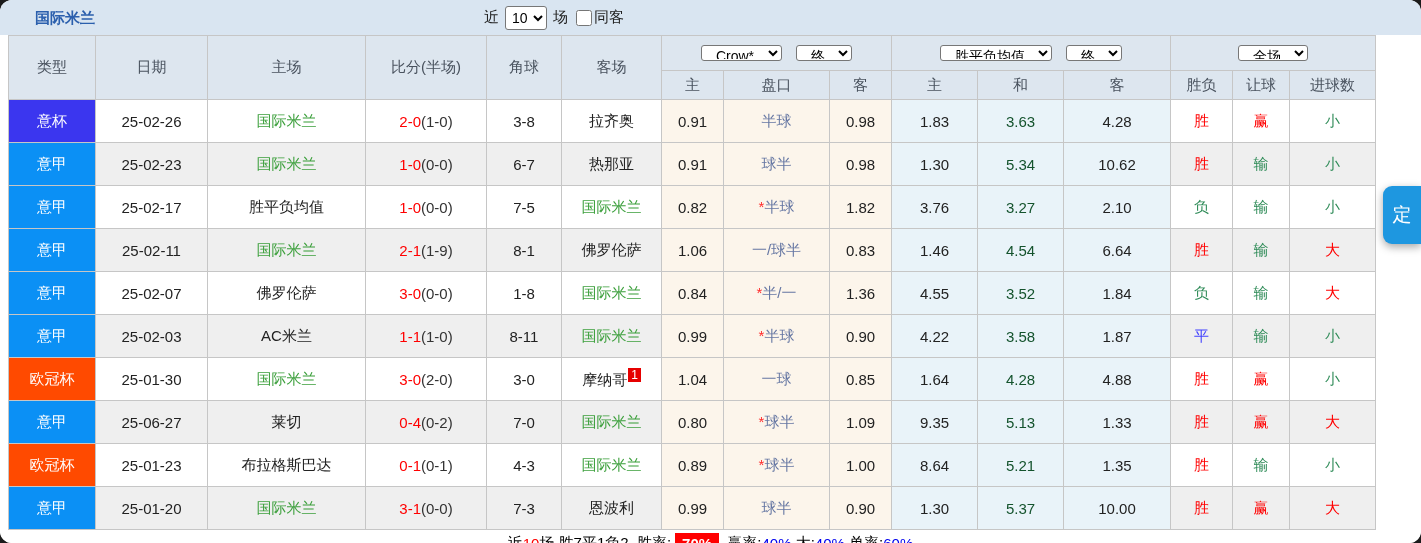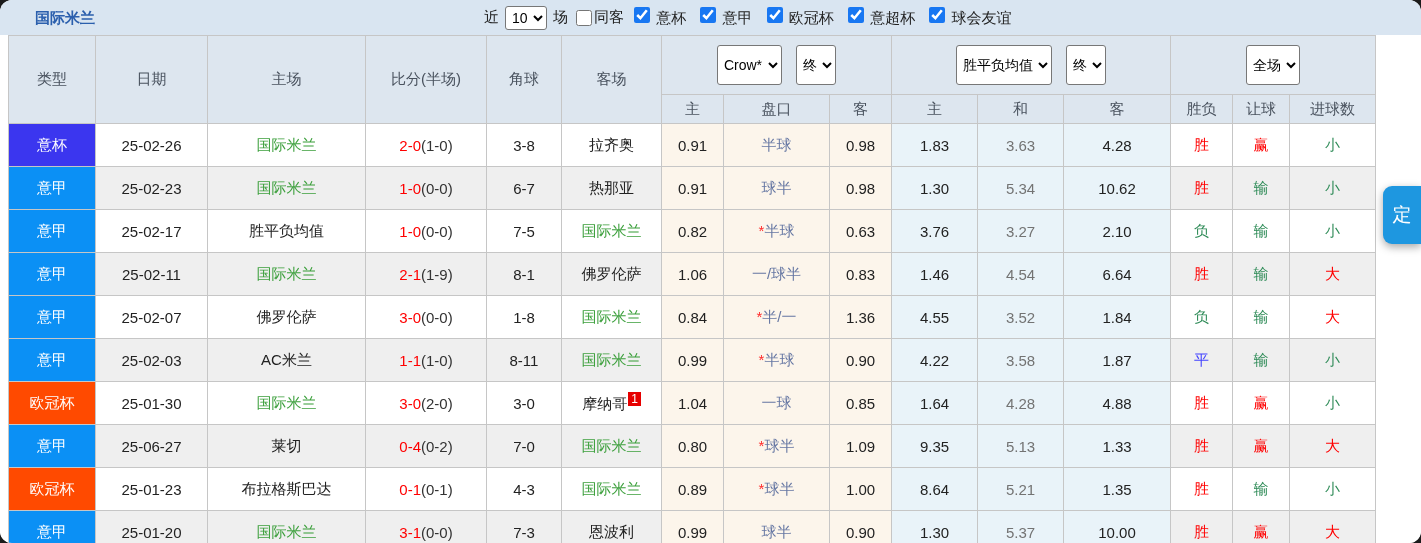--- a/index.html
+++ b/index.html
@@ -18,27 +18,27 @@
   .controls input[type=checkbox]{width:16px;height:16px;accent-color:#1877f2;margin:0 2px 0 8px;}
   .cb-label{margin-right:2px;font-family:Liberation Serif, serif;}
   
   .content{flex:1;position:relative;background:#fff;}
   table{table-layout:fixed;border-collapse:collapse;margin-left:8px;width:1367px;}
   th,td{border:1px solid #c6c6c6;text-align:center;overflow:hidden;white-space:nowrap;}
   thead th{background:#dde6ef;color:#49525e;font-weight:normal;font-size:15px;}
   tr.hA th{height:32px;}
   tr.hB th{height:26px;}
   .selcell select{font-size:14px;border:1px solid #777;border-radius:3px;background:#fff;
-                  padding:1px 2px;height:40px;margin:8px 5px;}
+                  padding:1px 10px;height:16px;margin:8px 5px;}
   tbody td{height:40px;font-size:15px;color:#222;background:#fff;}
   tr.alt td.c-plain{background:#efefef;}
   td.c-league{color:#fff;}
   td.c-cream{background:#fcf5eb;}
   td.c-blue{background:#e9f3f9;text-align:center;}
-  td.c-a2{color:#737373;}
+  td.c-a2{color:#14532d;}
   .team-green{color:#3da03d;}
   .sc{color:#ff0000;}
   .hf{color:#333;}
   .pan{color:#6677a3;}
   .star{color:#ff2a2a;}
   .sup{background:#e60000;color:#fff;font-size:12px;padding:0 3px;margin-left:1px;
        vertical-align:super;line-height:14px;}
   
   .footer{height:26px;display:flex;align-items:center;justify-content:center;
           font-size:15px;color:#000;white-space:pre;}
@@ -59,36 +59,20 @@
   <div class="topbar">
     <div class="title">国际米兰</div>
     <div class="controls">
       <span>近</span>
       <select>
         <option>10</option>
       </select>
       <span>场</span>
       <input type="checkbox" id="same-opp" style="">
       <span class="cb-label">同客</span>
-      <span id="league-filters">
-  <input type="checkbox" checked="" style="">
-  <span class="cb-label">意杯</span>
-
-  <input type="checkbox" checked="" style="">
-  <span class="cb-label">意甲</span>
-
-  <input type="checkbox" checked="" style="">
-  <span class="cb-label">欧冠杯</span>
-
-  <input type="checkbox" checked="" style="">
-  <span class="cb-label">意超杯</span>
-
-  <input type="checkbox" checked="" style="">
-  <span class="cb-label">球会友谊</span>
-</span>
     </div>
   </div>
 
   <div class="content">
     <table>
       <colgroup>
         <col style="width:87px">
           <col style="width:112px">
           <col style="width:158px">
         <col style="width:121px">
@@ -175,21 +159,21 @@
 
   <tr>
     <td class="c-league" style="background: rgb(11, 144, 245);">意甲</td>
     <td class="c-plain">25-02-17</td>
     <td class="c-plain c-home">胜平负均值</td>
     <td class="c-plain"><span class="sc">1-0</span><span class="hf">(0-0)</span></td>
     <td class="c-plain">7-5</td>
     <td class="c-plain"><span class="aw team-green">国际米兰</span></td>
     <td class="c-cream">0.82</td>
     <td class="c-cream"><span class="star">*</span><span class="pan">半球</span></td>
-    <td class="c-cream">0.63</td>
+    <td class="c-cream">1.82</td>
     <td class="c-blue">3.76</td>
     <td class="c-blue c-a2">3.27</td>
     <td class="c-blue">2.10</td>
     <td class="c-plain" style="color: rgb(46, 139, 87);">负</td>
     <td class="c-plain" style="color: rgb(46, 139, 87);">输</td>
     <td class="c-plain" style="color: rgb(46, 139, 87);">小</td>
   </tr>
 
   <tr class="alt">
     <td class="c-league" style="background: rgb(11, 144, 245);">意甲</td>

